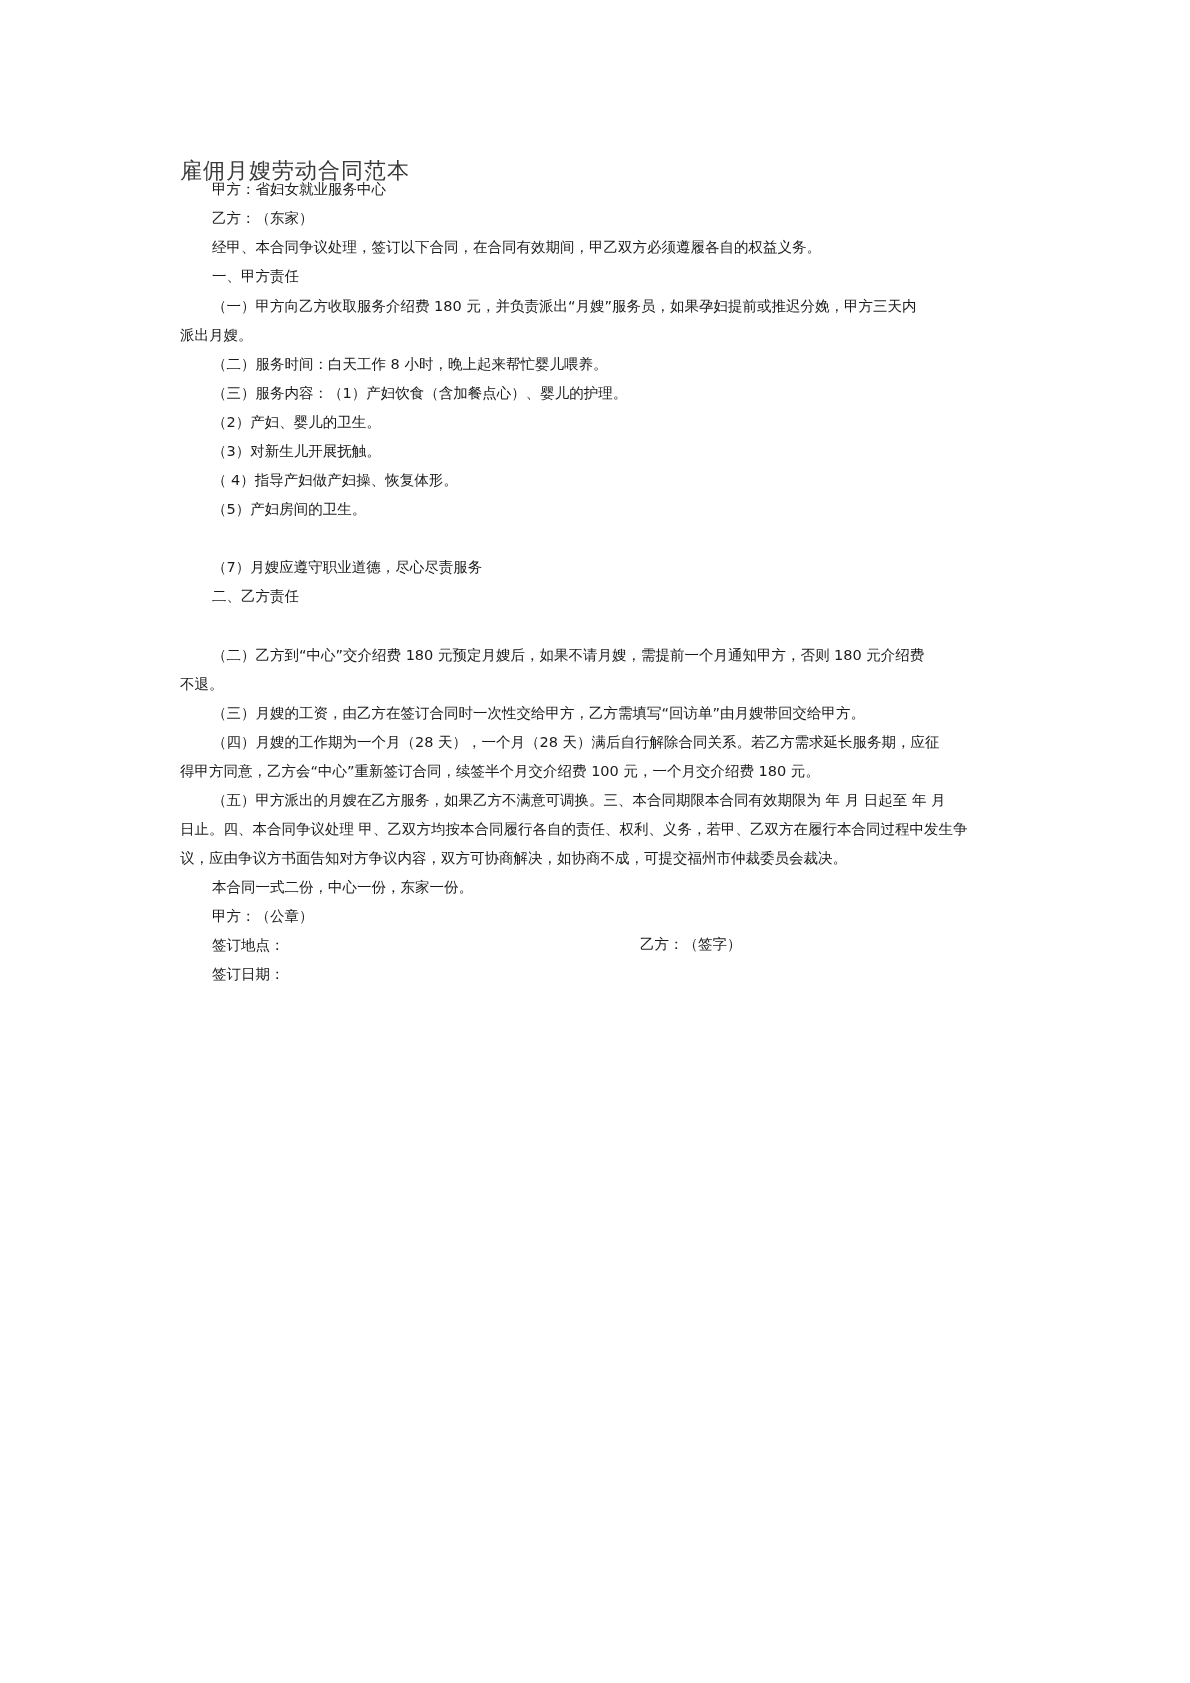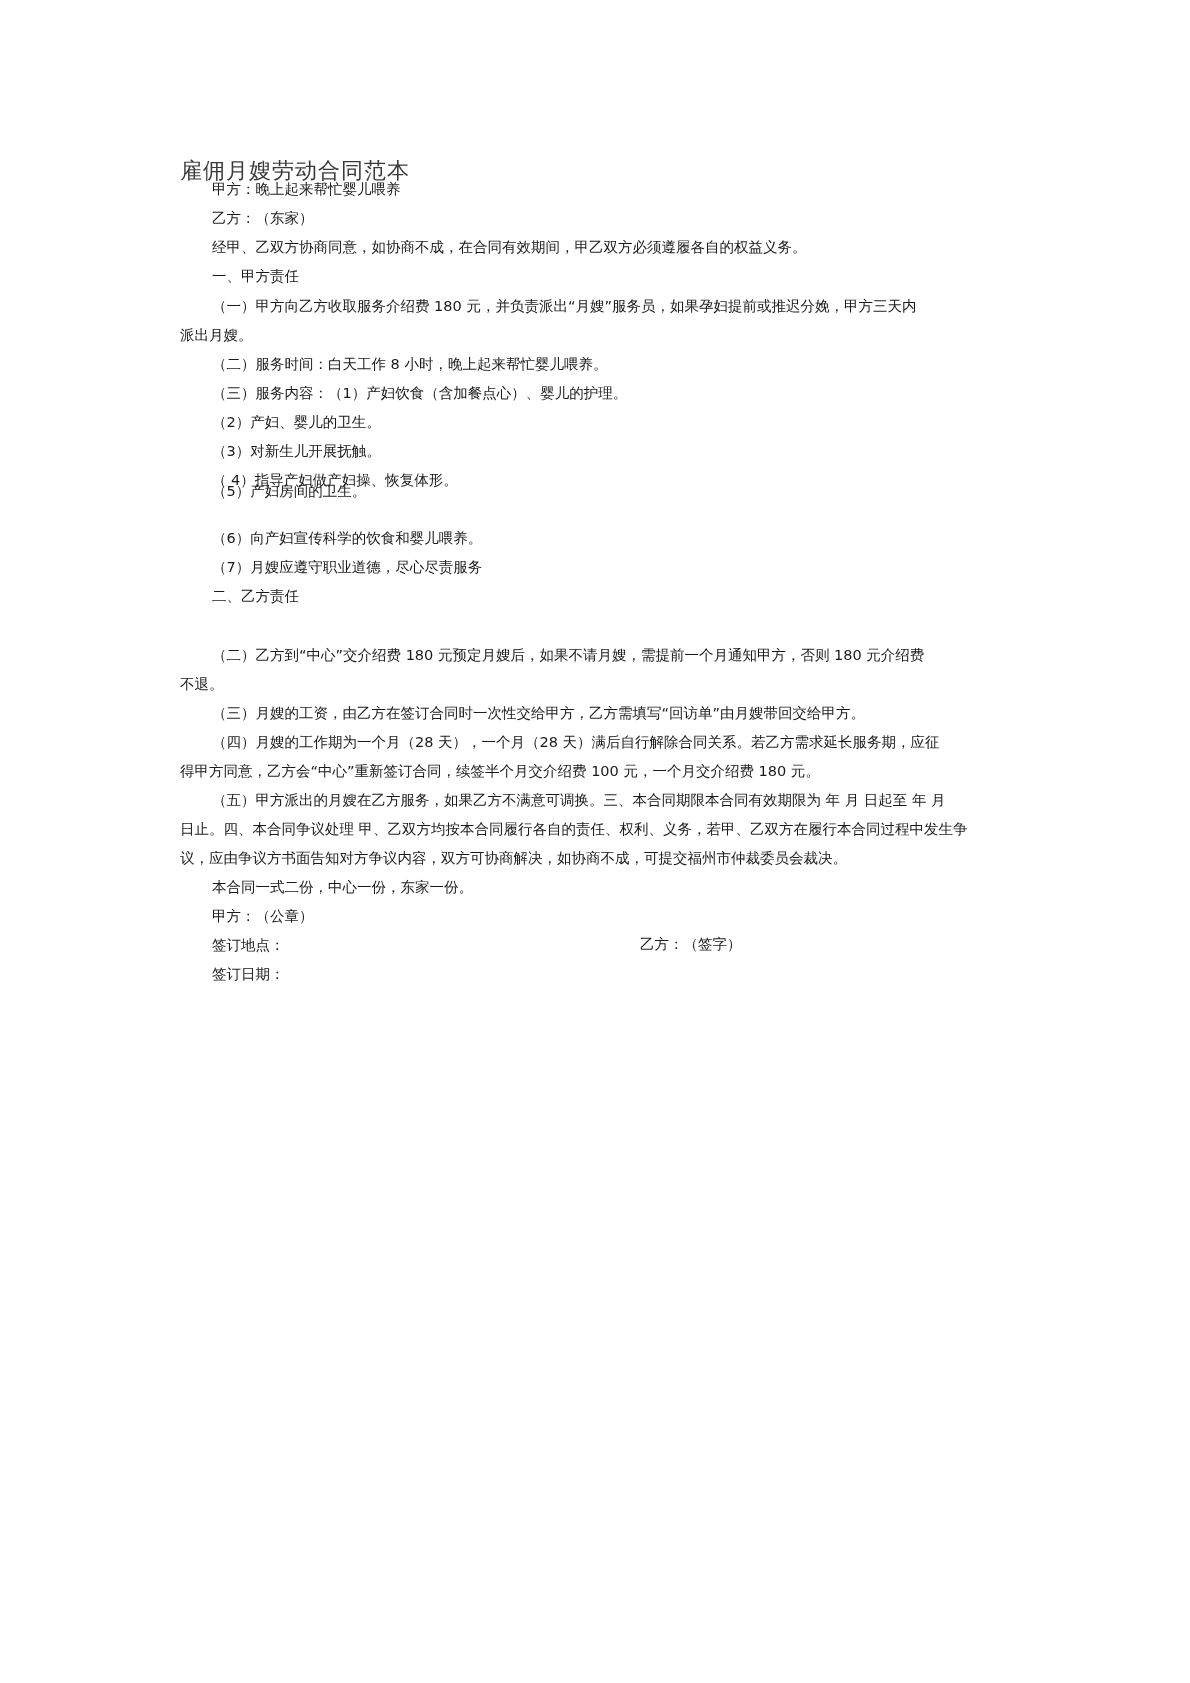--- a/index.html
+++ b/index.html
@@ -17,34 +17,33 @@
     }
     .ind { left: 212px; width: 800px; }
     .sig-b { position: absolute; left: 428px; margin-top: 28px; }
   </style>
 </head>
 <body>
 
 <div class="page">
   <div class="title">雇佣月嫂劳动合同范本</div>
 
-  <div class="line ind" style="top:179px">甲方：晚上起来帮忙婴儿喂养</div>
+  <div class="line ind" style="top:179px">甲方：省妇女就业服务中心</div>
   <div class="line ind" style="top:208px">乙方：（东家）</div>
-  <div class="line ind" style="top:237px">经甲、乙双方协商同意，如协商不成，在合同有效期间，甲乙双方必须遵履各自的权益义务。</div>
+  <div class="line ind" style="top:237px">经甲、本合同争议处理，签订以下合同，在合同有效期间，甲乙双方必须遵履各自的权益义务。</div>
 
   <div class="line ind" style="top:266px">一、甲方责任</div>
   <div class="line ind" style="top:296px">（一）甲方向乙方收取服务介绍费 180 元，并负责派出“月嫂”服务员，如果孕妇提前或推迟分娩，甲方三天内</div>
   <div class="line" style="top:325px">派出月嫂。</div>
   <div class="line ind" style="top:354px">（二）服务时间：白天工作 8 小时，晚上起来帮忙婴儿喂养。</div>
   <div class="line ind" style="top:383px">（三）服务内容：（1）产妇饮食（含加餐点心）、婴儿的护理。</div>
   <div class="line ind" style="top:412px">（2）产妇、婴儿的卫生。</div>
   <div class="line ind" style="top:441px">（3）对新生儿开展抚触。</div>
   <div class="line ind" style="top:470px">（ 4）指导产妇做产妇操、恢复体形。</div>
-  <div class="line ind" style="top:481px">（5）产妇房间的卫生。</div>
-  <div class="line ind" style="top:528px">（6）向产妇宣传科学的饮食和婴儿喂养。</div>
+  <div class="line ind" style="top:499px">（5）产妇房间的卫生。</div>
   <div class="line ind" style="top:557px">（7）月嫂应遵守职业道德，尽心尽责服务</div>
 
   <div class="line ind" style="top:586px">二、乙方责任</div>
   <div class="line ind" style="top:645px">（二）乙方到“中心”交介绍费 180 元预定月嫂后，如果不请月嫂，需提前一个月通知甲方，否则 180 元介绍费</div>
   <div class="line" style="top:674px">不退。</div>
   <div class="line ind" style="top:703px">（三）月嫂的工资，由乙方在签订合同时一次性交给甲方，乙方需填写“回访单”由月嫂带回交给甲方。</div>
   <div class="line ind" style="top:732px">（四）月嫂的工作期为一个月（28 天），一个月（28 天）满后自行解除合同关系。若乙方需求延长服务期，应征</div>
   <div class="line" style="top:761px">得甲方同意，乙方会“中心”重新签订合同，续签半个月交介绍费 100 元，一个月交介绍费 180 元。</div>
   <div class="line" style="top:819px">日止。四、本合同争议处理 甲、乙双方均按本合同履行各自的责任、权利、义务，若甲、乙双方在履行本合同过程中发生争</div>
   <div class="line ind" style="top:790px">（五）甲方派出的月嫂在乙方服务，如果乙方不满意可调换。三、本合同期限本合同有效期限为 年 月 日起至 年 月</div>

